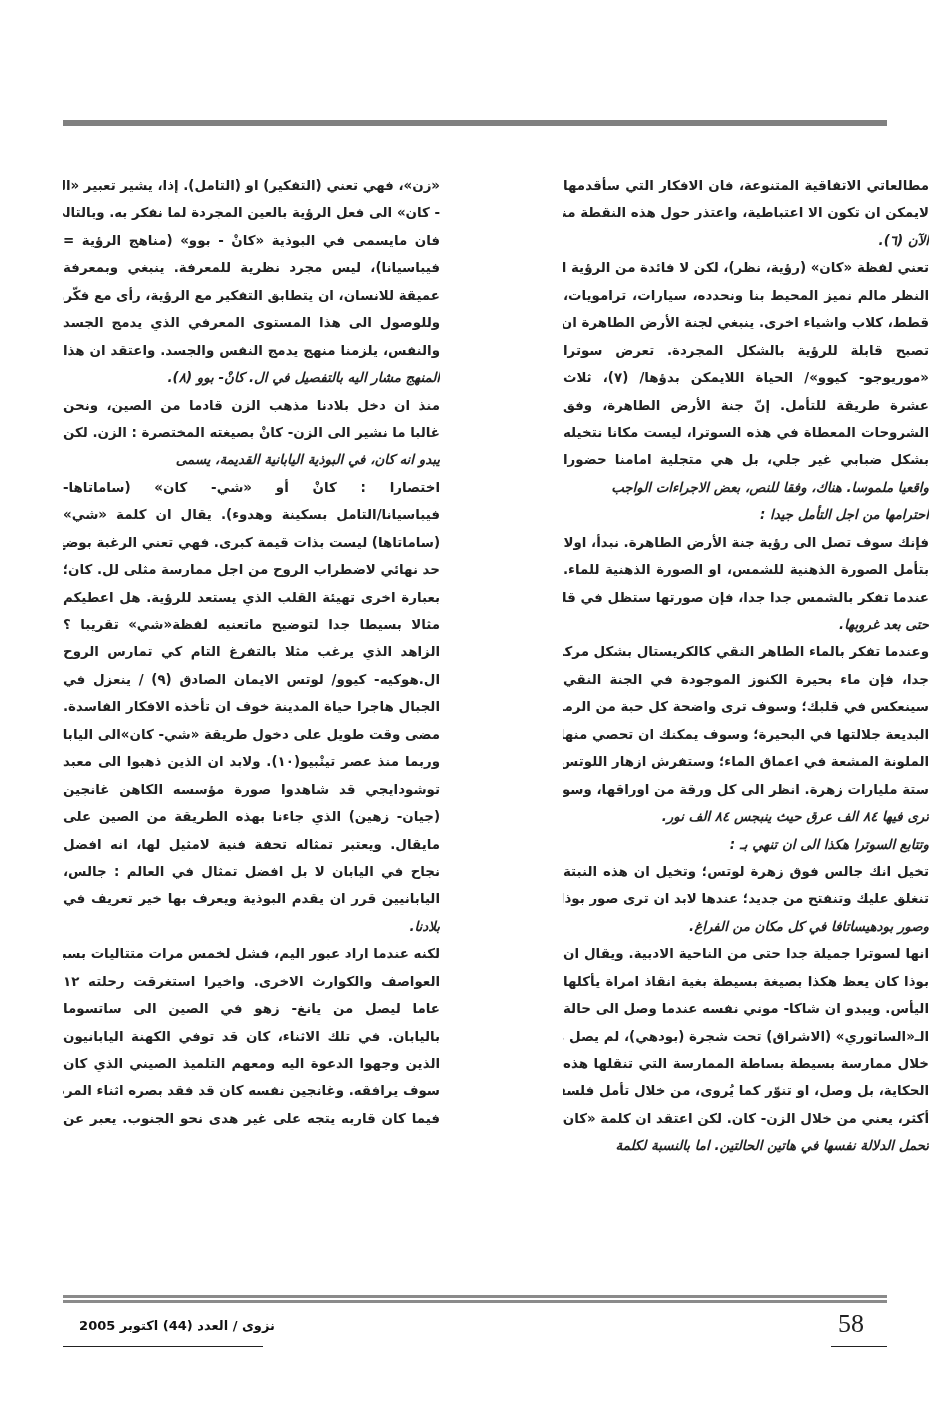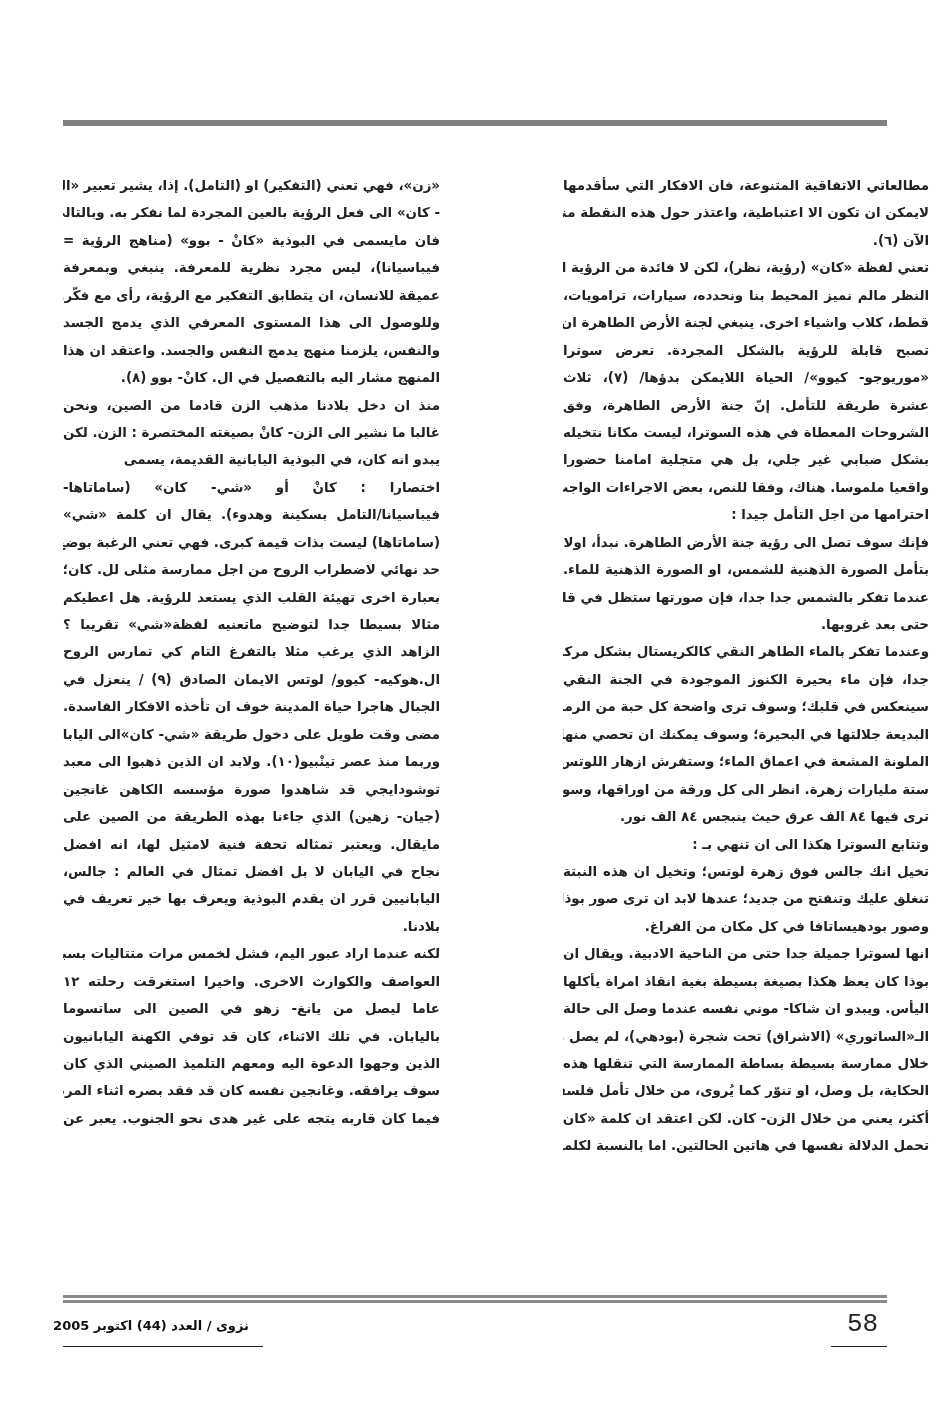--- a/index.html
+++ b/index.html
@@ -46,40 +46,41 @@
     }
     .line {
       display: block;
       white-space: nowrap;
       text-align-last: justify;
       height: 27.45px;
       overflow: hidden;
     }
     .line.last {
       text-align-last: right;
+      font-style: italic;
     }
     .footer-rule-1 {
       position: absolute;
       left: 63px;
       top: 1295px;
       width: 824px;
       height: 3px;
       background: #8a8a8a;
     }
     .footer-rule-2 {
       position: absolute;
       left: 63px;
       top: 1300px;
       width: 824px;
       height: 3px;
       background: #8a8a8a;
     }
     .issue-label {
       position: absolute;
-      left: 51px;
+      left: 77px;
       top: 1318px;
       width: 200px;
       font-size: 13px;
       font-weight: 700;
       direction: rtl;
       text-align: center;
       color: #111;
       white-space: nowrap;
     }
     .issue-underline {
@@ -88,22 +89,21 @@
       top: 1346px;
       width: 200px;
       height: 1px;
       background: #222;
     }
     .page-number {
       position: absolute;
       left: 838px;
       top: 1309px;
       width: 49px;
-      text-align: center;
-      font-family: Liberation Mono, monospace;
+      font-family: Liberation Serif, serif;
       font-size: 26px;
       color: #222;
     }
     .page-underline {
       position: absolute;
       left: 831px;
       top: 1346px;
       width: 56px;
       height: 1px;
       background: #222;

